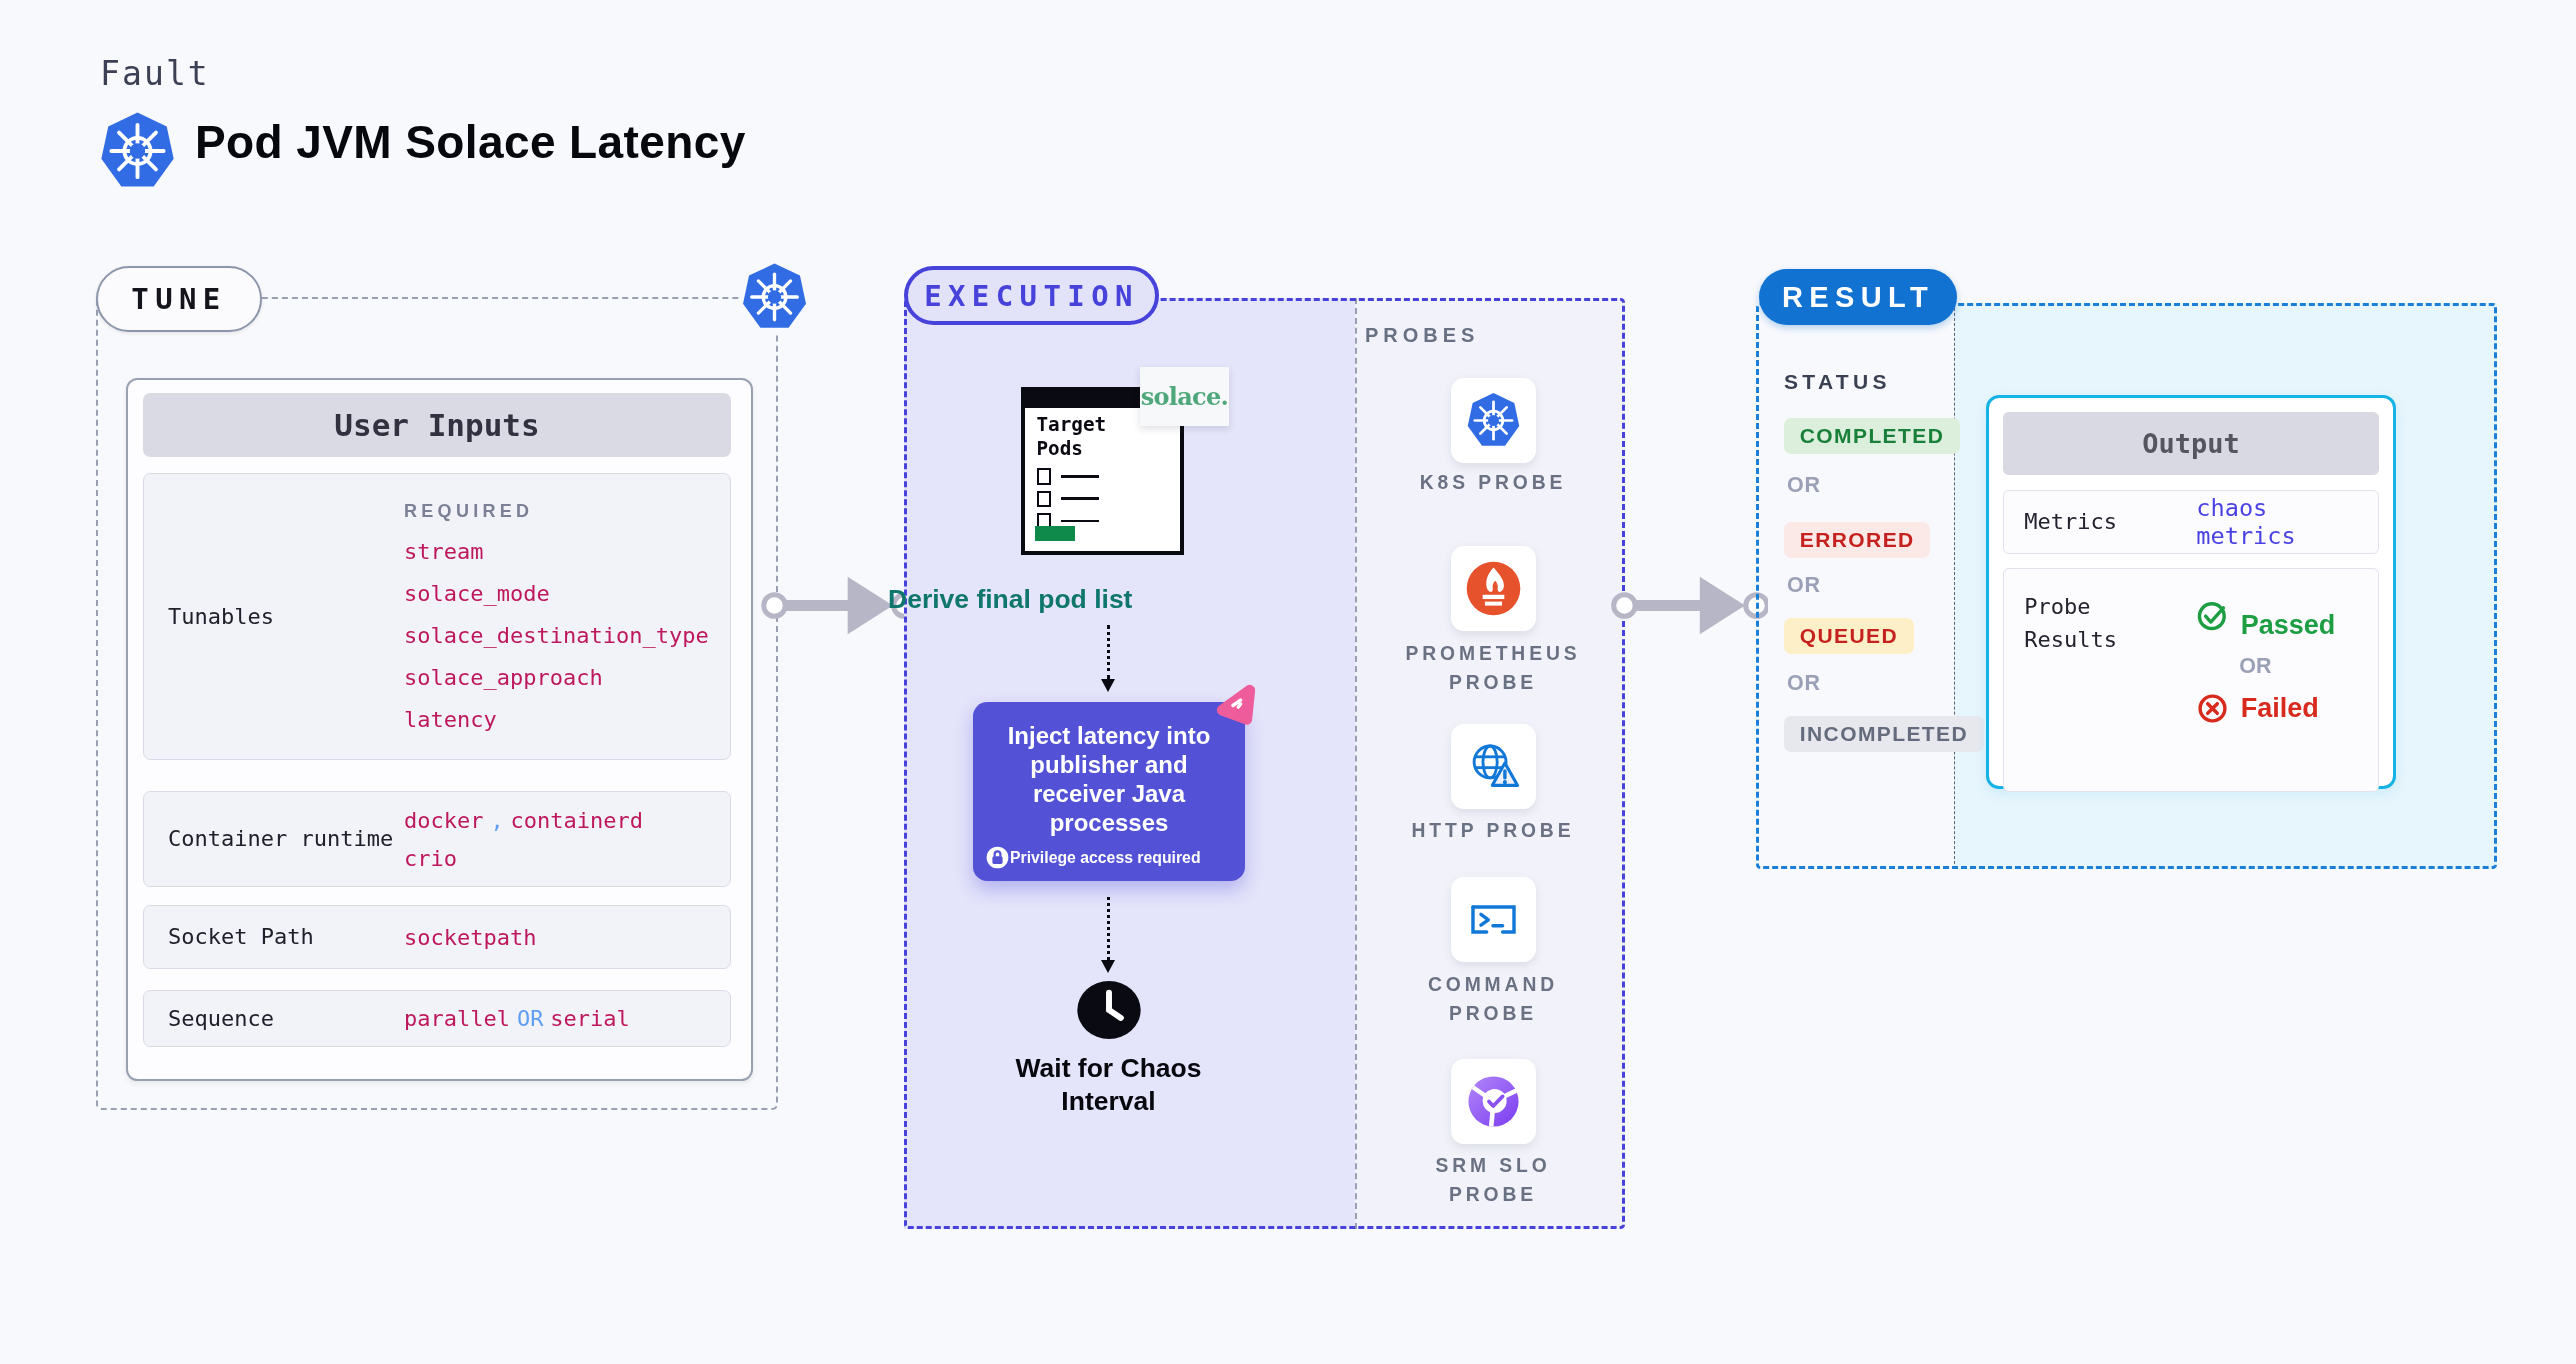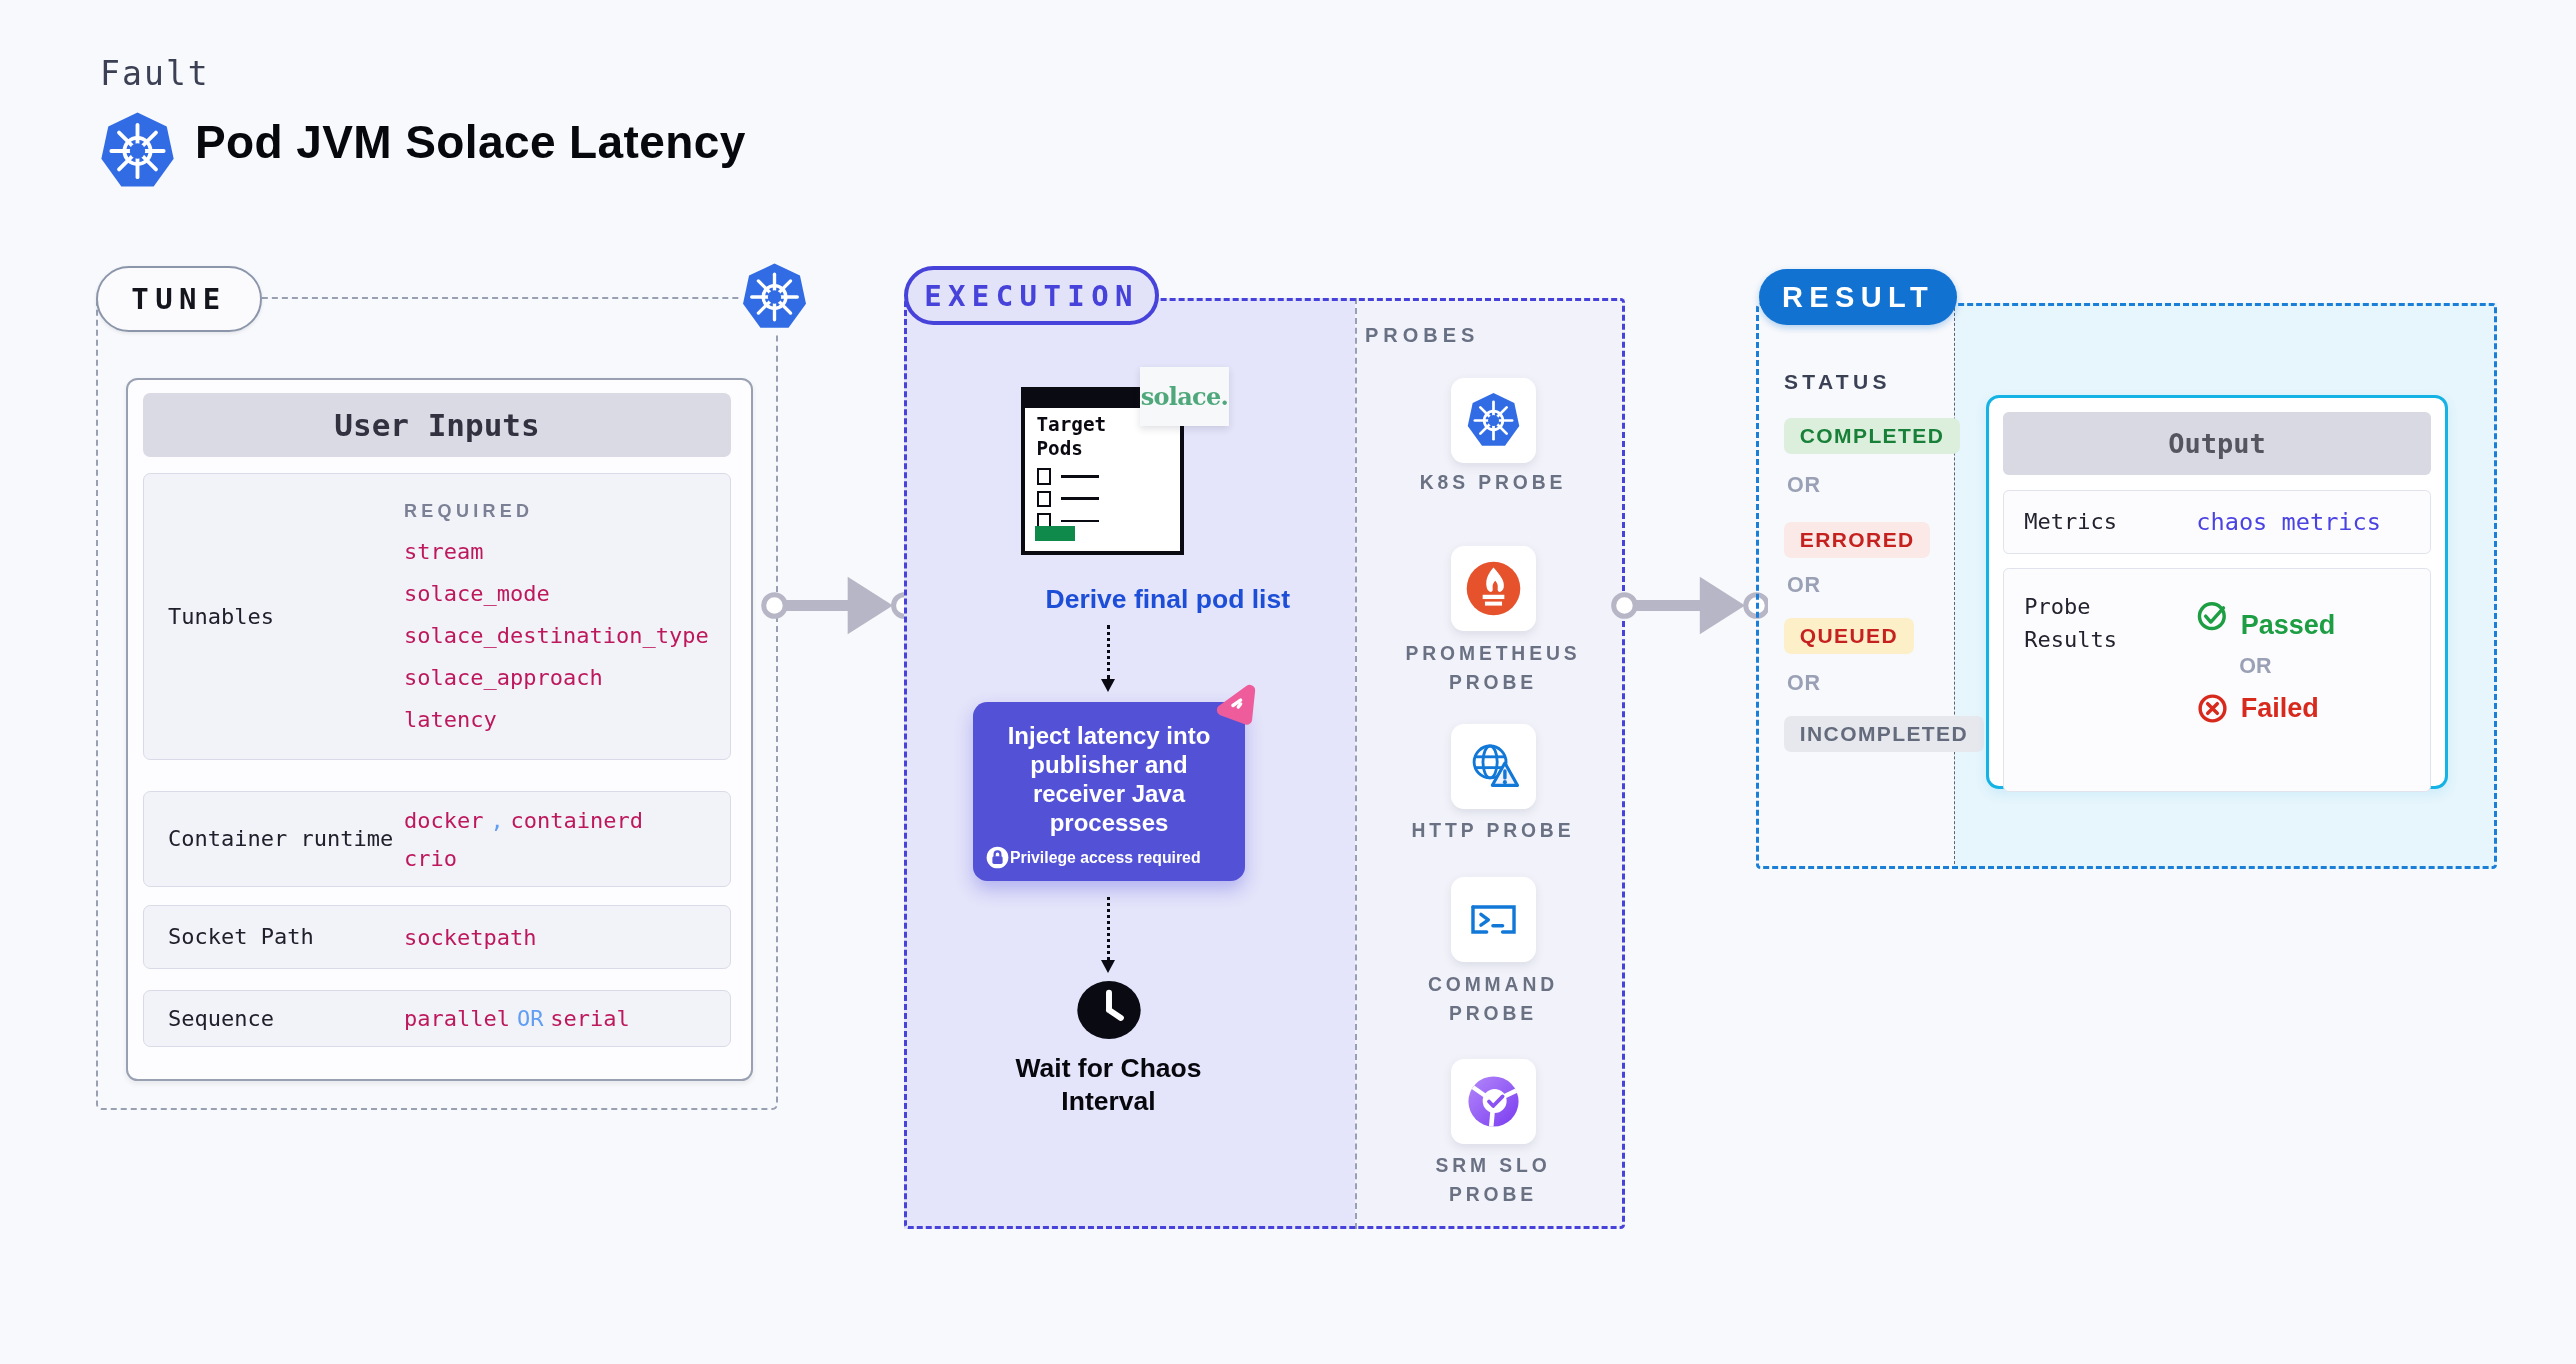--- a/index.html
+++ b/index.html
@@ -56,21 +56,21 @@
   .tw-title{margin:5.7px 0 0 11.5px;font-weight:bold;font-size:19.3px;line-height:24px;color:#0a0a12;width:107px;}
   .tw-rows{margin:7.2px 0 0 11.5px;display:flex;flex-direction:column;gap:5.7px;}
   .tw-row{display:flex;align-items:center;gap:10px;}
   .tw-box{width:14.3px;height:16.5px;border:2.1px solid #0a0a12;box-sizing:border-box;}
   .tw-line{width:38px;height:2.9px;background:#0a0a12;}
   .tw-green{position:absolute;left:10px;bottom:10px;width:40px;height:15px;background:#0f8a4b;}
   .solace-card{left:1140px;top:367px;width:89px;height:59px;background:#f7f8f9;
                box-shadow:0 2.9px 7.2px rgba(40,45,70,.14);}
   .solace-text{font-family:"DejaVu Serif",serif;font-weight:bold;font-size:24px;color:#4fa87b;letter-spacing:-0.7px;}
 
-  .derive-label{left:928px;top:584px;width:362px;text-align:right;font:800 26.5px "Liberation Sans",sans-serif;color:#1d4ed8;}
+  .derive-label{left:888px;top:584px;width:362px;text-align:left;font:800 26.5px "Liberation Sans",sans-serif;color:#0f766e;}
   .dot-line{width:0;border-left:3.6px dotted #0a0a12;}
   #dotline1{left:1107px;top:625px;height:54px;}
   #dotline2{left:1107px;top:897px;height:63px;}
   .dot-head{width:0;height:0;border-left:7.9px solid transparent;border-right:7.9px solid transparent;border-top:13px solid #0a0a12;}
   #dothead1{left:1101px;top:679px;}
   #dothead2{left:1101px;top:960px;}
 
   .inject-box{left:973px;top:702px;width:272px;height:179px;background:#5351d6;border-radius:14.3px;
               box-shadow:0 8.6px 18.6px rgba(70,66,218,.30);color:#fff;text-align:center;
               padding:18.6px 13px 0;box-sizing:border-box;}
@@ -101,21 +101,21 @@
   .status-title{left:1784px;top:370px;font:700 21px "Liberation Sans",sans-serif;letter-spacing:4.3px;color:#3b4154;}
   .badge{left:1784px;height:36px;border-radius:7.2px;display:inline-flex;align-items:center;padding:0 15.8px;
          font:700 21px "Liberation Sans",sans-serif;letter-spacing:1.4px;}
   #b-completed{top:418px;background:#dcefdc;color:#188038;}
   #b-errored{top:522px;background:#fbe9e7;color:#c5221f;}
   #b-queued{top:618px;background:#fdf0c8;color:#c5221f;}
   #b-incompleted{top:716px;background:#e7e8ee;color:#646b7c;}
   .or-label{left:1787px;font:600 21.5px "Liberation Sans",sans-serif;letter-spacing:0.7px;color:#9aa0b5;}
   #or1{top:473px;}#or2{top:573px;}#or3{top:671px;}
 
-  .output-box{left:1986px;top:395px;width:462px;height:394px;background:#fff;border:3.6px solid #15b2e6;
+  .output-box{left:1986px;top:395px;width:410px;height:394px;background:#fff;border:3.6px solid #15b2e6;
               border-radius:13px;padding:14.3px;box-sizing:border-box;box-shadow:0 4.3px 11.5px rgba(21,178,230,.12);}
   .out-header{height:63px;background:#d8d9e3;border-radius:5.7px;font-size:27px;font-weight:bold;color:#55555f;}
   .out-row{margin-top:14.3px;border:1.4px solid #e0e2ec;border-radius:5.7px;background:#fcfcfe;
            display:grid;grid-template-columns:172px 1fr;box-sizing:border-box;padding-left:20px;}
   .out-metrics{height:64px;align-items:center;}
   .out-results{height:224px;padding-top:21.5px;}
   .out-label{font-size:22px;color:#23232f;line-height:1.5;}
   .metrics-value{font-size:23.6px;color:#4a42e2;}
   .pr-item{display:flex;align-items:center;gap:11.5px;}
   .pr-passed{font:700 27px "Liberation Sans",sans-serif;color:#1d9e43;margin-top:20px;}

